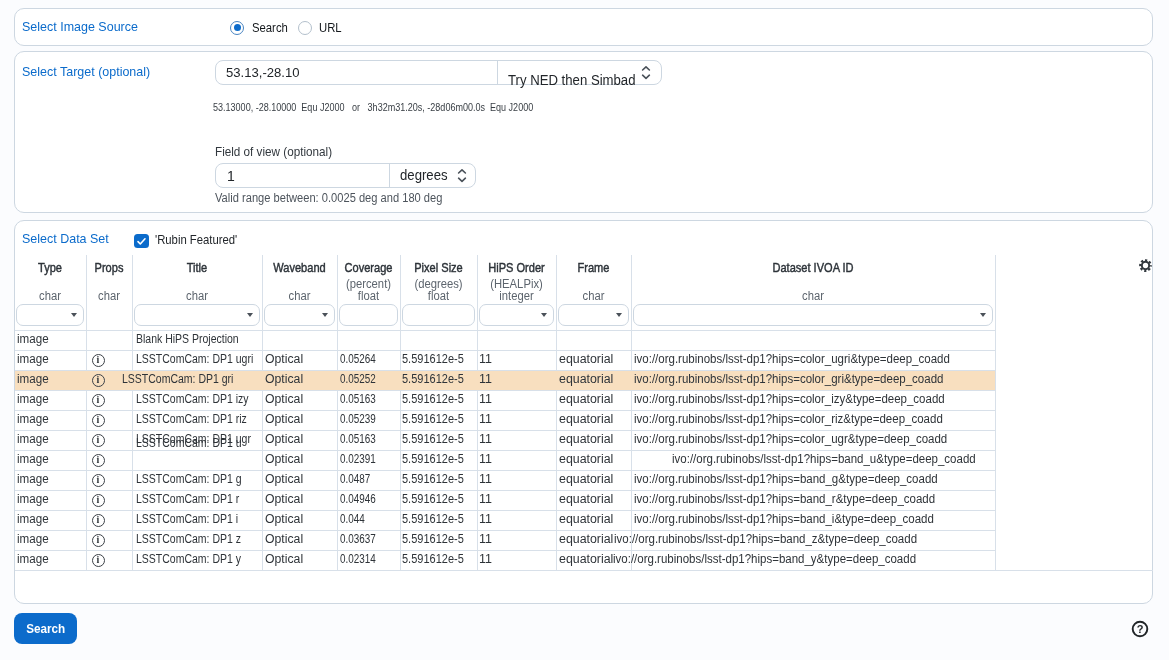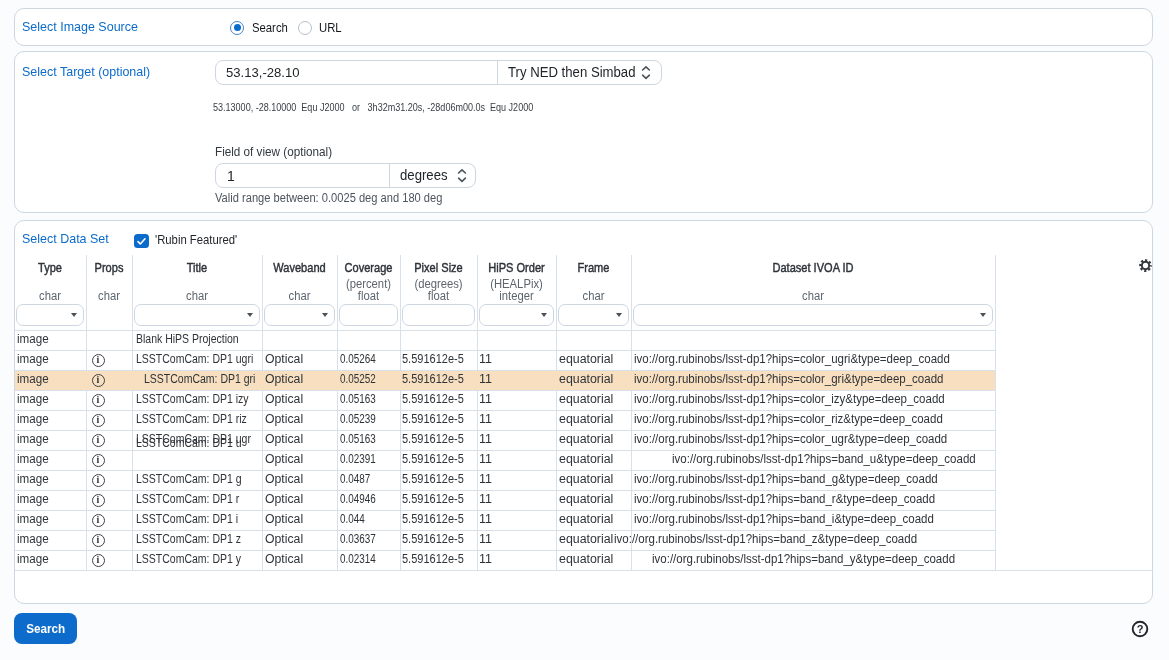--- a/index.html
+++ b/index.html
@@ -25,21 +25,21 @@
 <div class="blab" style="left:22px;top:19px">Select Image Source</div>
 <div class="abs" style="left:230px;top:20.5px;width:14px;height:14px;border:1px solid #4884c1;border-radius:50%;background:#fff"></div>
 <div class="abs" style="left:233.5px;top:24px;width:7px;height:7px;border-radius:50%;background:#0b6bcb"></div>
 <div class="t" style="left:252px;top:19.5px;font-size:13px;color:#14181c"><span class="sx" style="transform:scaleX(0.87)">Search</span></div>
 <div class="abs" style="left:297.5px;top:20.5px;width:14px;height:14px;border:1px solid #b3c0cc;border-radius:50%;background:#fff"></div>
 <div class="t" style="left:319px;top:19.5px;font-size:13px;color:#14181c"><span class="sx" style="transform:scaleX(0.87)">URL</span></div>
 <div class="blab" style="left:22px;top:64px">Select Target (optional)</div>
 <div class="abs" style="left:215px;top:60px;width:447px;height:25px;border:1px solid #cdd7e1;border-radius:8px;background:#fff"></div>
 <div class="vline" style="left:497px;top:61px;height:23px;background:#cdd7e1"></div>
 <div class="t" style="left:226px;top:60px;height:25px;line-height:25px;font-size:13.5px;color:#22262a"><span class="sx" style="transform:scaleX(0.97)">53.13,-28.10</span></div>
-<div class="t" style="left:508px;top:60px;height:27px;line-height:25px;font-size:14px;color:#22262a"><span class="sx" style="transform:scaleX(0.94)">Try NED then Simbad</span></div>
+<div class="t" style="left:508px;top:68px;height:27px;line-height:25px;font-size:14px;color:#22262a"><span class="sx" style="transform:scaleX(0.94)">Try NED then Simbad</span></div>
 <svg class="abs" style="left:639px;top:63px" width="14" height="19" viewBox="0 0 14 19">
 <polyline points="3.6,7 7,3.8 10.4,7" fill="none" stroke="#4a5159" stroke-width="1.6" stroke-linecap="round" stroke-linejoin="round"></polyline>
 <polyline points="3.6,12.2 7,15.4 10.4,12.2" fill="none" stroke="#4a5159" stroke-width="1.6" stroke-linecap="round" stroke-linejoin="round"></polyline>
   </svg>
 <div class="t" style="left:213px;top:101px;font-size:11.5px;color:#383e44"><span class="sx" style="transform:scaleX(0.785)">53.13000, -28.10000&nbsp; Equ J2000&nbsp; &nbsp;or&nbsp; &nbsp;3h32m31.20s, -28d06m00.0s&nbsp; Equ J2000</span></div>
 <div class="t" style="left:215px;top:144px;font-size:13px;color:#32383e"><span class="sx" style="transform:scaleX(0.9)">Field of view (optional)</span></div>
 <div class="abs" style="left:215px;top:163px;width:261px;height:25px;border:1px solid #cdd7e1;border-radius:8px;background:#fff"></div>
 <div class="vline" style="left:389px;top:164px;height:23px;background:#cdd7e1"></div>
 <div class="t" style="left:227px;top:168px;font-size:14px;color:#22262a">1</div>
 <div class="t" style="left:400px;top:167px;font-size:14px;color:#22262a"><span class="sx" style="transform:scaleX(0.94)">degrees</span></div>
@@ -124,21 +124,21 @@
 <div class="cell" style="left:136px;top:350px"><span class="sx" style="transform:scaleX(0.84)">LSSTComCam: DP1 ugri</span></div>
 <div class="cell" style="left:265px;top:350px"><span class="sx" style="transform:scaleX(0.98)">Optical</span></div>
 <div class="cell" style="left:340px;top:350px"><span class="sx" style="transform:scaleX(0.79)">0.05264</span></div>
 <div class="cell" style="left:402px;top:350px"><span class="sx" style="transform:scaleX(0.88)">5.591612e-5</span></div>
 <div class="cell" style="left:479px;top:350px">11</div>
 <div class="cell" style="left:559px;top:350px"><span class="sx" style="transform:scaleX(0.99)">equatorial</span></div>
 <div class="cell" style="left:634px;top:350px"><span class="sx" style="transform:scaleX(0.92)">ivo://org.rubinobs/lsst-dp1?hips=color_ugri&amp;type=deep_coadd</span></div>
 <div class="cell" style="left:16.5px;top:370px"><span class="sx" style="transform:scaleX(0.93)">image</span></div>
 <div class="abs" style="left:91.5px;top:373.5px;width:13.5px;height:13.5px;border:1.1px solid #3c4147;border-radius:50%"></div>
 <div class="abs" style="left:91.5px;top:373.5px;width:13px;height:13px;font-family:'Liberation Serif',serif;font-weight:bold;font-size:10px;line-height:12.5px;text-align:center;color:#2e3338">i</div>
-<div class="cell" style="left:144px;top:370px"><span class="sx" style="transform:scaleX(0.84)">LSSTComCam: DP1 gri</span></div>
+<div class="cell" style="left:122px;top:370px"><span class="sx" style="transform:scaleX(0.84)">LSSTComCam: DP1 gri</span></div>
 <div class="cell" style="left:265px;top:370px"><span class="sx" style="transform:scaleX(0.98)">Optical</span></div>
 <div class="cell" style="left:340px;top:370px"><span class="sx" style="transform:scaleX(0.79)">0.05252</span></div>
 <div class="cell" style="left:402px;top:370px"><span class="sx" style="transform:scaleX(0.88)">5.591612e-5</span></div>
 <div class="cell" style="left:479px;top:370px">11</div>
 <div class="cell" style="left:559px;top:370px"><span class="sx" style="transform:scaleX(0.99)">equatorial</span></div>
 <div class="cell" style="left:634px;top:370px"><span class="sx" style="transform:scaleX(0.92)">ivo://org.rubinobs/lsst-dp1?hips=color_gri&amp;type=deep_coadd</span></div>
 <div class="cell" style="left:16.5px;top:390px"><span class="sx" style="transform:scaleX(0.93)">image</span></div>
 <div class="abs" style="left:91.5px;top:393.5px;width:13.5px;height:13.5px;border:1.1px solid #3c4147;border-radius:50%"></div>
 <div class="abs" style="left:91.5px;top:393.5px;width:13px;height:13px;font-family:'Liberation Serif',serif;font-weight:bold;font-size:10px;line-height:12.5px;text-align:center;color:#2e3338">i</div>
 <div class="cell" style="left:136px;top:390px"><span class="sx" style="transform:scaleX(0.84)">LSSTComCam: DP1 izy</span></div>
@@ -220,18 +220,18 @@
 <div class="cell" style="left:614px;top:530px"><span class="sx" style="transform:scaleX(0.92)">ivo://org.rubinobs/lsst-dp1?hips=band_z&amp;type=deep_coadd</span></div>
 <div class="cell" style="left:16.5px;top:550px"><span class="sx" style="transform:scaleX(0.93)">image</span></div>
 <div class="abs" style="left:91.5px;top:553.5px;width:13.5px;height:13.5px;border:1.1px solid #3c4147;border-radius:50%"></div>
 <div class="abs" style="left:91.5px;top:553.5px;width:13px;height:13px;font-family:'Liberation Serif',serif;font-weight:bold;font-size:10px;line-height:12.5px;text-align:center;color:#2e3338">i</div>
 <div class="cell" style="left:136px;top:550px"><span class="sx" style="transform:scaleX(0.84)">LSSTComCam: DP1 y</span></div>
 <div class="cell" style="left:265px;top:550px"><span class="sx" style="transform:scaleX(0.98)">Optical</span></div>
 <div class="cell" style="left:340px;top:550px"><span class="sx" style="transform:scaleX(0.79)">0.02314</span></div>
 <div class="cell" style="left:402px;top:550px"><span class="sx" style="transform:scaleX(0.88)">5.591612e-5</span></div>
 <div class="cell" style="left:479px;top:550px">11</div>
 <div class="cell" style="left:559px;top:550px"><span class="sx" style="transform:scaleX(0.99)">equatorial</span></div>
-<div class="cell" style="left:652px;top:550px"><span class="sx" style="transform:scaleX(0.92)">ivo://org.rubinobs/lsst-dp1?hips=band_y&amp;type=deep_coadd</span></div>
+<div class="cell" style="left:613px;top:550px"><span class="sx" style="transform:scaleX(0.92)">ivo://org.rubinobs/lsst-dp1?hips=band_y&amp;type=deep_coadd</span></div>
 <div class="abs" style="left:14px;top:613px;width:63px;height:31px;background:#0c6bcb;border-radius:8px"></div>
 <div class="t" style="left:14px;top:613px;width:63px;height:31px;line-height:31px;text-align:center;font-size:13px;font-weight:bold;color:#fff"><span style="display:inline-block;transform:scaleX(0.9)">Search</span></div>
 <svg class="abs" style="left:1131px;top:620px" width="18" height="18" viewBox="0 0 18 18">
 <circle cx="9" cy="9" r="7.3" fill="none" stroke="#212528" stroke-width="1.9"></circle>
 <text x="9" y="12.9" text-anchor="middle" font-family="Liberation Sans,sans-serif" font-size="11" font-weight="bold" fill="#212528">?</text>
   </svg>
 </body></html>

